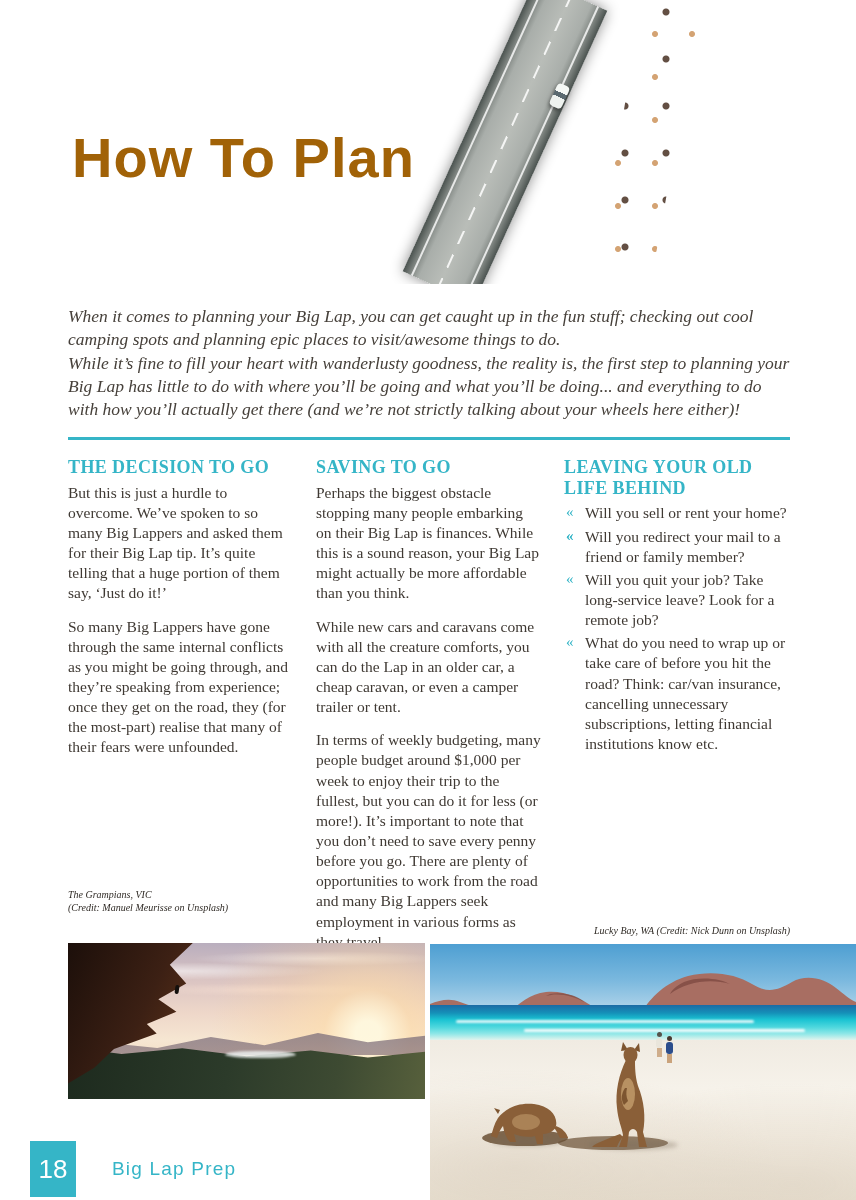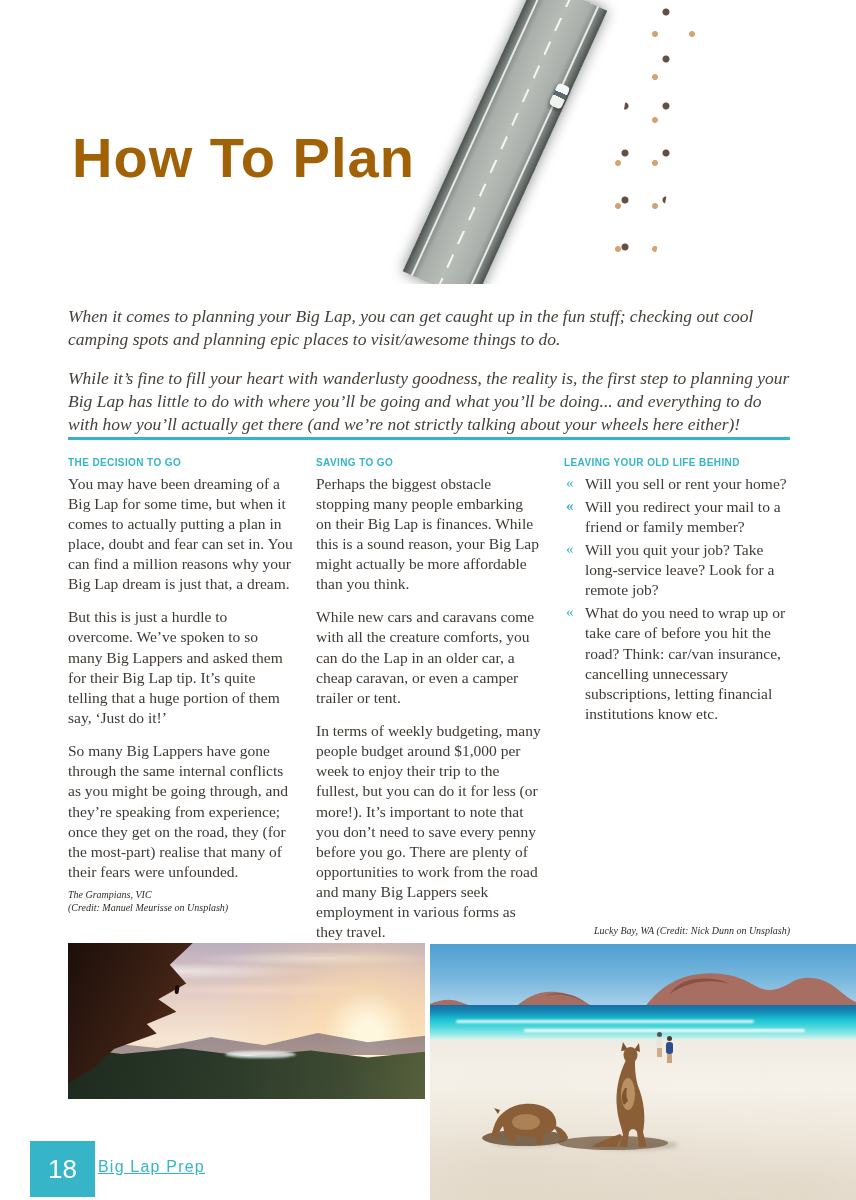--- a/index.html
+++ b/index.html
@@ -50,27 +50,27 @@
     letter-spacing:.3px; color:rgba(255,255,255,.85); }
   .hero-title-block { position:absolute; left:72px; top:128px; }
   .hero-title { font-family:"Liberation Sans", sans-serif; font-weight:bold; font-size:56px;
     line-height:1.08; color:#a16207; letter-spacing:1px; }
   .hero-subtitle { font-family:"Liberation Sans", sans-serif; font-weight:bold; font-size:22px;
     color:#ffffff; letter-spacing:4.5px; text-align:right; margin-top:3px; }
 
   
   .intro { position:absolute; left:68px; top:305px; width:724px; color:#46403a; }
   .intro p { font-style:italic; font-size:17.5px; line-height:1.33; }
-  .intro p + p { margin-top:15px; }
+  .intro p + p { margin-top:0; }
   .divider { position:absolute; left:68px; top:437px; width:722px; height:3px; background:var(--accent,#35b5c7); }
 
   
   .columns { position:absolute; left:68px; top:457px; width:722px; display:flex; gap:22px; }
   .col { flex:1 1 0; }
-  .col h3 { font-family:Liberation Sans, sans-serif; font-size:10px; font-weight:bold;
+  .col h3 { font-family:Liberation Serif, serif; font-size:18px; font-weight:bold;
     color:var(--accent,#35b5c7); letter-spacing:.4px; line-height:1.15; margin-bottom:5px; }
   .col p { font-size:15.5px; line-height:1.3; color:var(--text,#3f3933); margin-bottom:13px; }
   .col ul { list-style:none; margin-top:2px; }
   .col li { position:relative; padding-left:21px; font-size:15.5px; line-height:1.3;
     color:var(--text,#3f3933); margin-bottom:3px; }
   .bullet-marker { position:absolute; left:2px; top:0; color:var(--accent,#35b5c7); font-size:15px; }
 
   
   .caption { font-style:italic; font-size:10px; line-height:1.25; color:#2f2a25; }
   .grampians-caption { position:absolute; left:68px; top:889px; }
@@ -122,25 +122,25 @@
   .kangaroo-large { position:absolute; left:160px; top:98px; width:80px; height:106px; }
   .kangaroo-small { position:absolute; left:58px; top:148px; width:82px; height:52px; }
   .lb-person1 { position:absolute; left:236px; top:92px; }
   .lb-person2 { position:absolute; left:226px; top:88px; opacity:.85; }
   .person .head { width:5px; height:5px; border-radius:50%; background:#4a3a30; margin:0 auto; }
   .person .body-blue { width:7px; height:12px; border-radius:3px; background:#2b4d8c; margin:1px auto 0; }
   .person .body-white { width:6px; height:10px; border-radius:3px; background:#e8e4da; margin:1px auto 0; }
   .person .legs { width:5px; height:9px; margin:0 auto; background:#caa37c; }
 
   
-  .footer-square { position:absolute; left:30px; top:1141px; width:65px; height:56px;
+  .footer-square { position:absolute; left:30px; top:1141px; width:46px; height:56px;
     background:var(--accent,#35b5c7); display:flex; align-items:center; justify-content:center;
     font-family:"Liberation Sans", sans-serif; font-size:26px; color:#ffffff; }
-  .footer-label { position:absolute; left:98px; top:1158px; font-family:"Liberation Sans", sans-serif;
-    font-size:16px; letter-spacing:1.2px; color:var(--accent,#35b5c7);text-decoration:underline; }
+  .footer-label { position:absolute; left:112px; top:1158px; font-family:"Liberation Sans", sans-serif;
+    font-size:19px; letter-spacing:1.2px; color:var(--accent,#35b5c7); }
 </style>
 </head>
 <body>
 
 <div class="page">
 
   <div class="hero">
     <div class="hero-speckle"></div>
     <div class="road">
       <div class="road-line-edge-l"></div>
@@ -159,21 +159,20 @@
   <div class="intro">
     <p>When it comes to planning your Big Lap, you can get caught up in the fun stuff; checking out cool camping spots and planning epic places to visit/awesome things to do.</p>
     <p>While it’s fine to fill your heart with wanderlusty goodness, the reality is, the first step to planning your Big Lap has little to do with where you’ll be going and what you’ll be doing... and everything to do with how you’ll actually get there (and we’re not strictly talking about your wheels here either)!</p>
   </div>
   <div class="divider"></div>
 
   <div class="columns">
 
     <div class="col">
       <h3>THE DECISION TO GO</h3>
-      <p>You may have been dreaming of a Big Lap for some time, but when it comes to actually putting a plan in place, doubt and fear can set in. You can find a million reasons why your Big Lap dream is just that, a dream.</p>
       <p>But this is just a hurdle to overcome. We’ve spoken to so many Big Lappers and asked them for their Big Lap tip. It’s quite telling that a huge portion of them say, ‘Just do it!’</p>
       <p>So many Big Lappers have gone through the same internal conflicts as you might be going through, and they’re speaking from experience; once they get on the road, they (for the most-part) realise that many of their fears were unfounded.</p>
     </div>
 
     <div class="col">
       <h3>SAVING TO GO</h3>
       <p>Perhaps the biggest obstacle stopping many people embarking on their Big Lap is finances. While this is a sound reason, your Big Lap might actually be more affordable than you think.</p>
       <p>While new cars and caravans come with all the creature comforts, you can do the Lap in an older car, a cheap caravan, or even a camper trailer or tent.</p>
       <p>In terms of weekly budgeting, many people budget around $1,000 per week to enjoy their trip to the fullest, but you can do it for less (or more!). It’s important to note that you don’t need to save every penny before you go. There are plenty of opportunities to work from the road and many Big Lappers seek employment in various forms as they travel.</p>
     </div>

